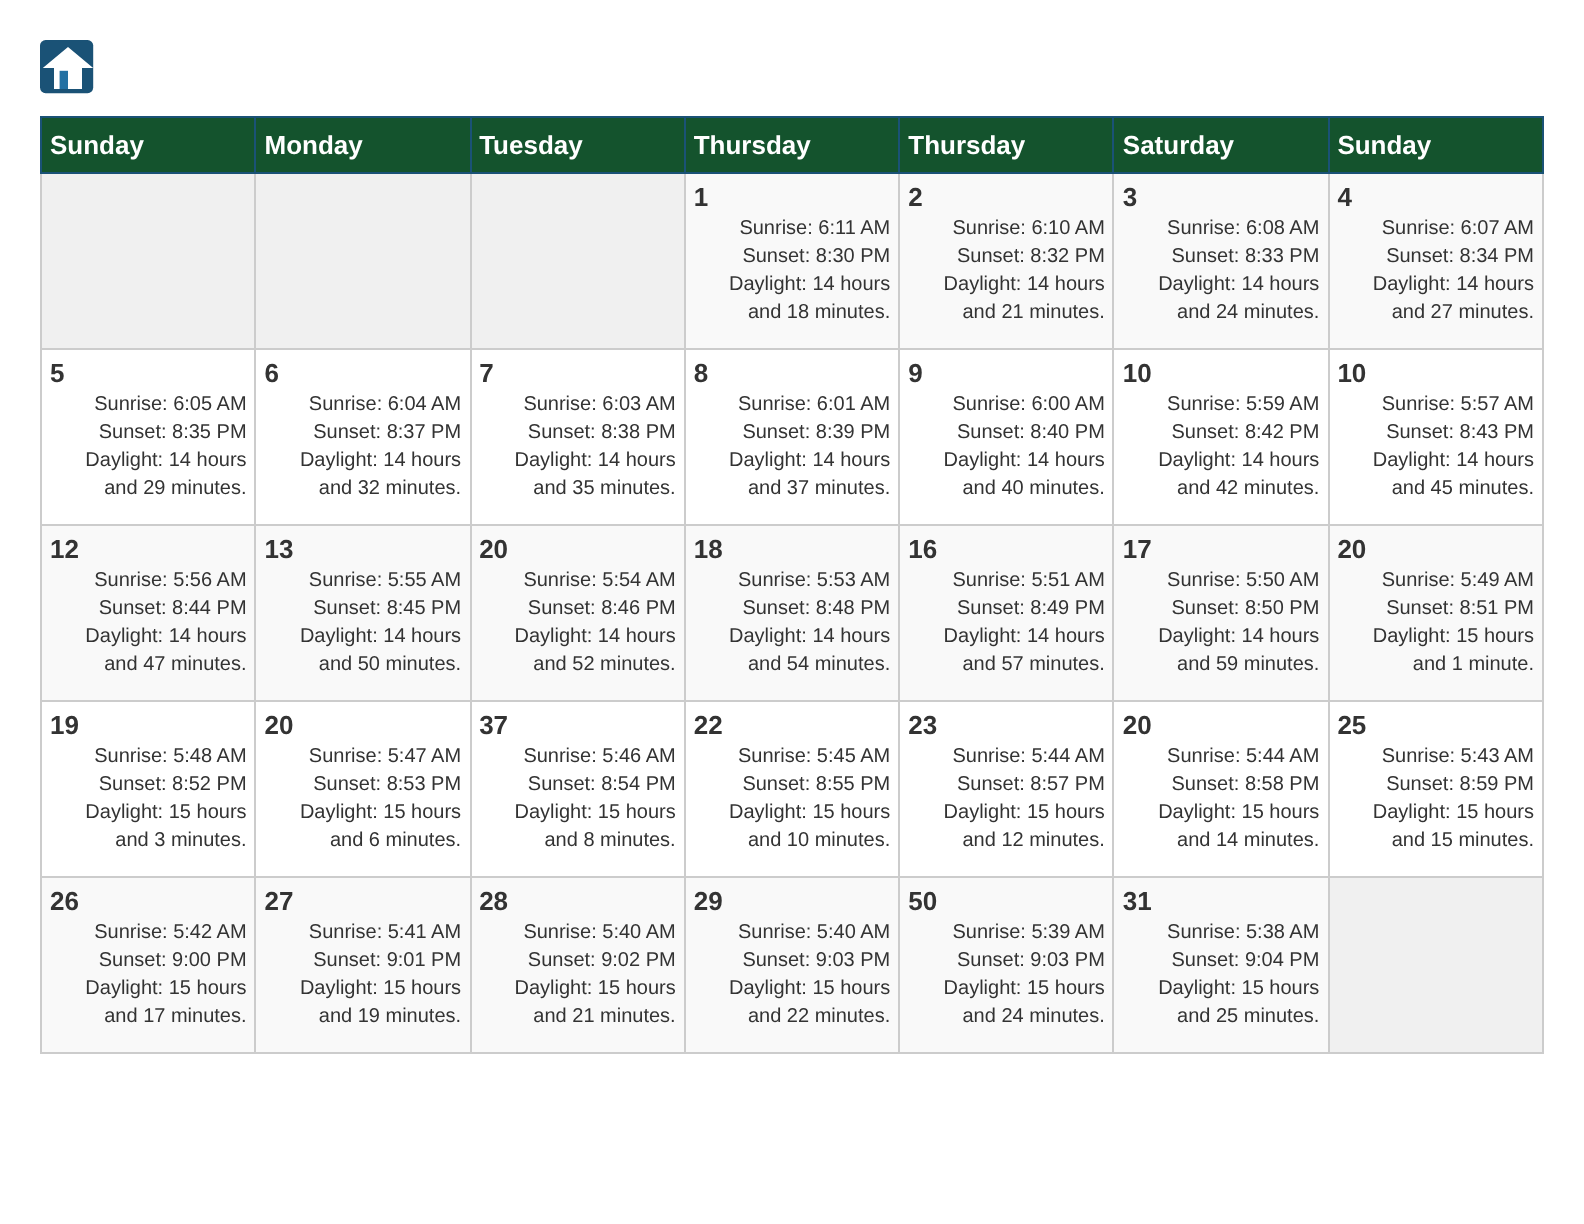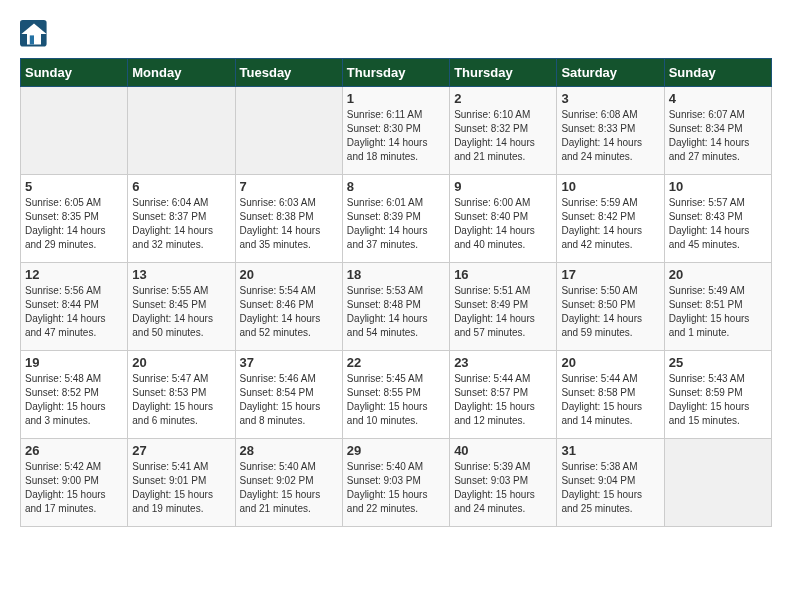--- a/index.html
+++ b/index.html
@@ -75,20 +75,21 @@
     .day-num {
       font-weight: bold;
       font-size: 13px;
       display: block;
       margin-bottom: 2px;
     }
     .day-info {
       font-size: 10px;
       line-height: 1.4;
       color: #333;
+      text-align: right;
     }
     .empty-cell {
       background-color: #f0f0f0 !important;
     }
   </style>
 </head>
 <body>
 
 <div class="header">
   <div class="logo">
@@ -245,21 +246,21 @@
         </td>
         <td>
           <span class="day-num">28</span>
           <div class="day-info">Sunrise: 5:40 AM<br>Sunset: 9:02 PM<br>Daylight: 15 hours and 21 minutes.</div>
         </td>
         <td>
           <span class="day-num">29</span>
           <div class="day-info">Sunrise: 5:40 AM<br>Sunset: 9:03 PM<br>Daylight: 15 hours and 22 minutes.</div>
         </td>
         <td>
-          <span class="day-num">40</span>
+          <span class="day-num">50</span>
           <div class="day-info">Sunrise: 5:39 AM<br>Sunset: 9:03 PM<br>Daylight: 15 hours and 24 minutes.</div>
         </td>
         <td>
           <span class="day-num">31</span>
           <div class="day-info">Sunrise: 5:38 AM<br>Sunset: 9:04 PM<br>Daylight: 15 hours and 25 minutes.</div>
         </td>
         <td class="empty-cell"></td>
       </tr>
     </tbody>
 </table>

